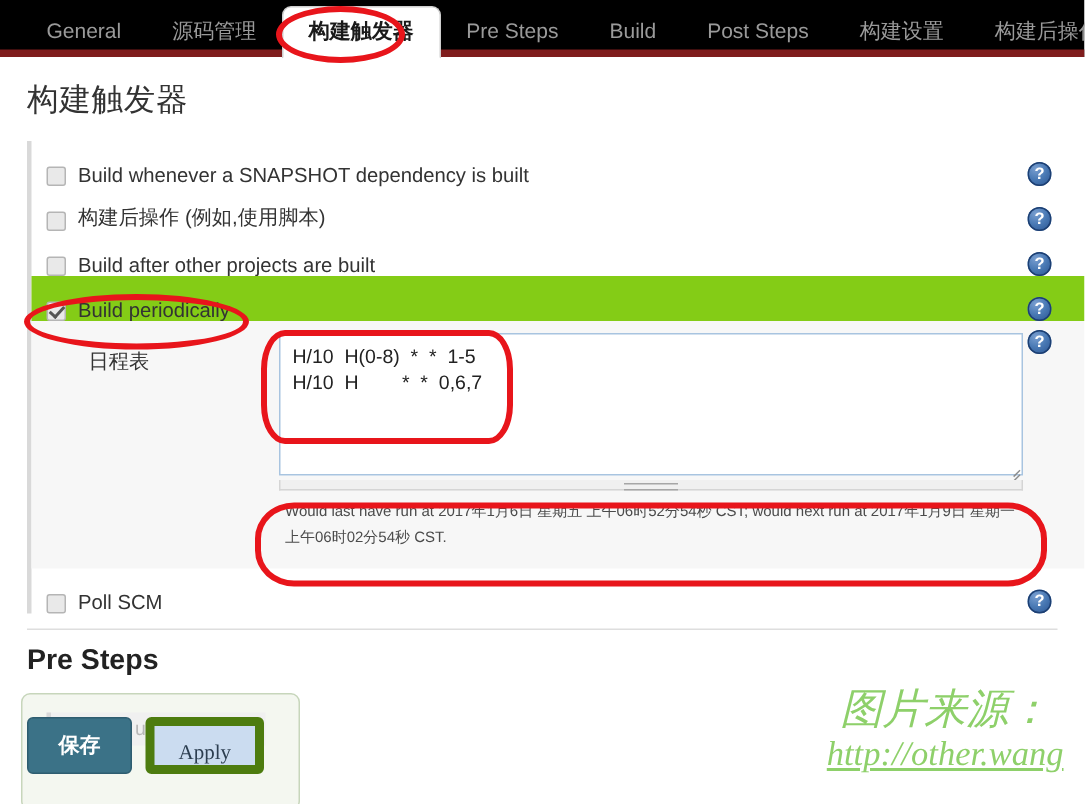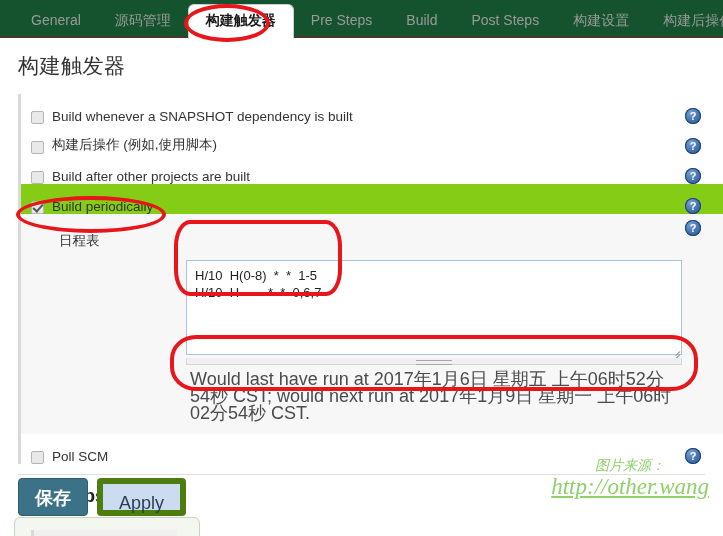--- a/index.html
+++ b/index.html
@@ -16,22 +16,22 @@
     color: #333333;
     position: relative;
   }
 
   
   .tab-bar {
     position: absolute;
     left: 0; top: 0;
     width: 723px;
     height: 38px;
-    background: #14532d;
-    border-bottom: 1px solid #7f1d1d;
+    background: #000000;
+    border-bottom: 5px solid #7f1d1d;
     box-sizing: border-box;
   }
   .tab-bar-inner {
     position: relative;
     height: 38px;
     padding-left: 14px;
     display: flex;
     align-items: flex-end;
   }
   .tab {
@@ -166,21 +166,20 @@
     background: #ffffff;
     font-family: "Liberation Sans", "DejaVu Sans", sans-serif;
     font-size: 13px;
     color: #222;
     padding: 6px 8px;
     resize: none;
     outline: none;
     line-height: 17px;
     white-space: pre;
     overflow: hidden;
-    margin-top: 38px;
   }
   .resize-grip {
     position: absolute;
     right: 2px;
     bottom: 2px;
     width: 10px;
     height: 10px;
     pointer-events: none;
   }
   .resize-grip i {
@@ -207,21 +206,21 @@
     top: 2px;
     margin-left: -18px;
     width: 36px;
     height: 3px;
     border-top: 1px solid #a6a6a6;
     border-bottom: 1px solid #a6a6a6;
   }
   .sched-status {
     width: 496px;
     box-sizing: border-box;
-    font-size: 18px;
+    font-size: 10px;
     color: #4b4b4b;
     line-height: 17px;
     padding: 6px 4px 2px 4px;
   }
 
   
   .divider {
     margin: 10px 18px 0 18px;
     border-top: 1px solid #dedede;
   }
@@ -262,22 +261,22 @@
   .save-bar {
     position: absolute;
     left: 18px;
     top: 478px;
     display: flex;
     align-items: center;
     gap: 9px;
     z-index: 20;
   }
   .btn {
-    font-family: Liberation Sans, sans-serif;
-    font-size: 18px;
+    font-family: Liberation Serif, serif;
+    font-size: 14px;
     border-radius: 4px;
     padding: 0 16px;
     height: 38px;
     line-height: 38px;
     cursor: pointer;
     box-sizing: border-box;
     white-space: nowrap;
   }
   .btn-save {
     background: #3b7287;
@@ -301,21 +300,21 @@
     right: 14px;
     top: 458px;
     text-align: center;
     color: #8ed06a;
     font-style: italic;
     font-family: "Liberation Serif", "DejaVu Serif", serif;
     line-height: 1.15;
     z-index: 15;
     pointer-events: none;
   }
-  .watermark .wm-top { font-size: 14px; display: block; }
+  .watermark .wm-top { font-size: 28px; display: block; }
   .watermark .wm-url { font-size: 23px; display: block; text-decoration: underline; }
 
   
   .anno {
     position: absolute;
     border: 4px solid #e8151b;
     border-radius: 50% / 50%;
     pointer-events: none;
     z-index: 30;
   }

